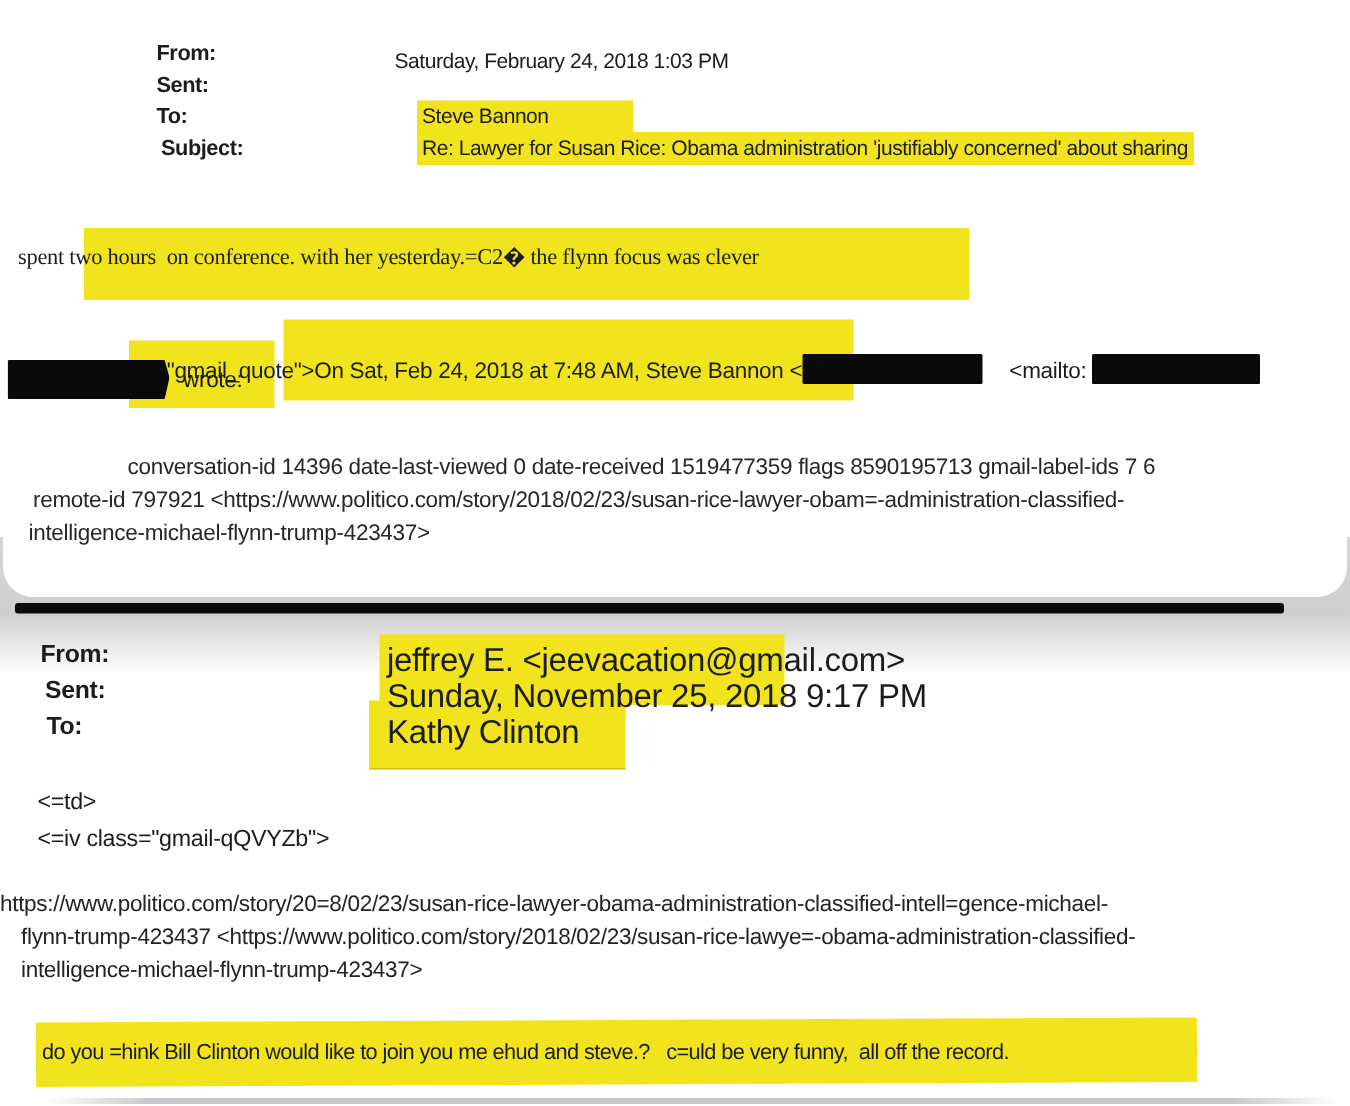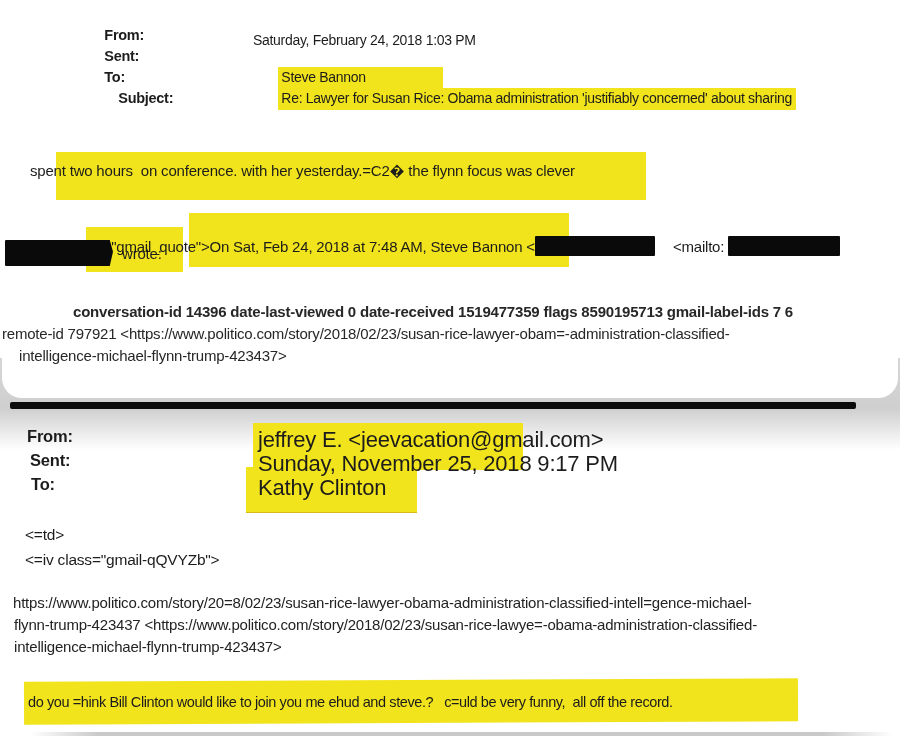--- a/index.html
+++ b/index.html
@@ -31,21 +31,21 @@
   
   .hl-rect{position:absolute;background:#f2e41c;}
   .hl-spent{left:56px;top:152px;width:590px;height:48px;}
   .hl-quote{left:189px;top:213px;width:380px;height:54px;}
   .hl-wrote{left:86px;top:227px;width:97px;height:45px;}
   .hl-e2top{left:253px;top:423px;width:270px;height:47px;}
   .hl-e2bot{left:246px;top:467px;width:171px;height:45px;border-bottom:1px solid rgba(160,110,20,.35);}
   .hl-close{left:24px;top:680px;width:774px;height:43px;transform:rotate(-0.25deg);}
   
   .hl-inline{background:#f2e41c;padding:2px 4px 4px 3px;}
-  .hl-to{padding-right:77px;}
+  .hl-to{padding-right:56px;}
   .hl-subj2{padding-right:22px;}
   
   .redact-inline{
     display:inline-block;background:#0a0a0a;border-radius:1px;
     height:17px;vertical-align:-3px;
   }
   .redact-abs{position:absolute;background:#0a0a0a;border-radius:1px;z-index:6;}
   .r-wrote{left:5px;top:240px;width:108px;height:26px;
     clip-path:polygon(0 0,97% 0,100% 45%,97% 100%,0 100%);}
   
@@ -79,60 +79,60 @@
   <div class="hl-rect hl-e2bot"></div>
   <div class="hl-rect hl-close"></div>
 
   <div class="line e1h txt-layer" style="left:90px;top:11px;">
     <span class="lbl">From:</span>
   </div>
 
   <div class="line e1h txt-layer" style="left:90px;top:32px;">
     <span class="lbl">Sent:</span>
   </div>
-  <div class="line e1h txt-layer" style="left:253px;top:32px;">Saturday, February 24, 2018 1:03 PM</div>
+  <div class="line e1h txt-layer" style="left:263px;top:32px;">Saturday, February 24, 2018 1:03 PM</div>
 
   <div class="line e1h txt-layer" style="left:90px;top:53px;">
     <span class="lbl">To:</span>
   </div>
   <div class="line e1h txt-layer" style="left:264px;top:53px;">
     <span class="hl-inline hl-to">Steve Bannon</span>
   </div>
 
-  <div class="line e1h txt-layer" style="left:104px;top:74px;">
+  <div class="line e1h txt-layer" style="left:93px;top:74px;">
     <span class="lbl">Subject:</span>
   </div>
   <div class="line e1h txt-layer" style="left:264px;top:74px;">
     <span class="hl-inline">Re: Lawyer for Susan Rice: Obama administration 'justifiably concerned' about sharing</span>
   </div>
 
-  <div class="line body1 txt-layer" style="left:30px;top:160px;">spent two hours  on conference. with her yesterday.=C2� the flynn focus was clever</div>
+  <div class="line body1 txt-layer" style="left:12px;top:160px;font-family:Liberation Serif, serif;">spent two hours  on conference. with her yesterday.=C2� the flynn focus was clever</div>
 
   <div class="line quote1 txt-layer" style="left:22px;top:219px;">
     <span>&lt;=iv class="gmail_quote"&gt;</span><span>On Sat, Feb 24, 2018 at 7:48 AM, Steve Bannon &lt;</span><span class="redact-inline" style="width:120px;height:20px;vertical-align:-4px;margin-right:18px;"></span><span>&lt;mailto:</span><span class="redact-inline" style="width:112px;height:20px;vertical-align:-4px;margin-left:4px;"></span>
   </div>
 
   <div class="redact-abs r-wrote"></div>
   <div class="line quote1 txt-layer" style="left:122px;top:245px;">wrote:</div>
 
-  <div class="line meta txt-layer" style="left:73px;top:303px;font-weight:bold;">conversation-id 14396 date-last-viewed 0 date-received 1519477359 flags 8590195713 gmail-label-ids 7 6</div>
-  <div class="line meta txt-layer" style="left:2px;top:325px;">remote-id 797921 &lt;https://www.politico.com/story/2018/02/23/susan-rice-lawyer-obam=-administration-classified-</div>
+  <div class="line meta txt-layer" style="left:85px;top:303px;">conversation-id 14396 date-last-viewed 0 date-received 1519477359 flags 8590195713 gmail-label-ids 7 6</div>
+  <div class="line meta txt-layer" style="left:22px;top:325px;">remote-id 797921 &lt;https://www.politico.com/story/2018/02/23/susan-rice-lawyer-obam=-administration-classified-</div>
   <div class="line meta txt-layer" style="left:19px;top:347px;">intelligence-michael-flynn-trump-423437&gt;</div>
 
   <div class="line e2h-lbl txt-layer" style="left:27px;top:427px;">From:</div>
   <div class="line e2h-val txt-layer" style="left:258px;top:427px;">jeffrey E. &lt;jeevacation@gmail.com&gt;</div>
 
   <div class="line e2h-lbl txt-layer" style="left:30px;top:451px;">Sent:</div>
   <div class="line e2h-val txt-layer" style="left:258px;top:451px;">Sunday, November 25, 2018 9:17 PM</div>
 
   <div class="line e2h-lbl txt-layer" style="left:31px;top:475px;">To:</div>
   <div class="line e2h-val txt-layer" style="left:258px;top:475px;">Kathy Clinton</div>
 
   <div class="line code2 txt-layer" style="left:25px;top:526px;">&lt;=td&gt;</div>
   <div class="line code2 txt-layer" style="left:25px;top:551px;">&lt;=iv class="gmail-qQVYZb"&gt;</div>
 
-  <div class="line url2 txt-layer" style="left:13px;top:594px;">https://www.politico.com/story/20=8/02/23/susan-rice-lawyer-obama-administration-classified-intell=gence-michael-</div>
+  <div class="line url2 txt-layer" style="left:0;top:594px;">https://www.politico.com/story/20=8/02/23/susan-rice-lawyer-obama-administration-classified-intell=gence-michael-</div>
   <div class="line url2 txt-layer" style="left:14px;top:616px;">flynn-trump-423437 &lt;https://www.politico.com/story/2018/02/23/susan-rice-lawye=-obama-administration-classified-</div>
   <div class="line url2 txt-layer" style="left:14px;top:638px;">intelligence-michael-flynn-trump-423437&gt;</div>
 
   <div class="line close2 txt-layer" style="left:28px;top:694px;text-align:center;">do you =hink Bill Clinton would like to join you me ehud and steve.?   c=uld be very funny,  all off the record.</div>
 
 </div>
 
 </body></html>

